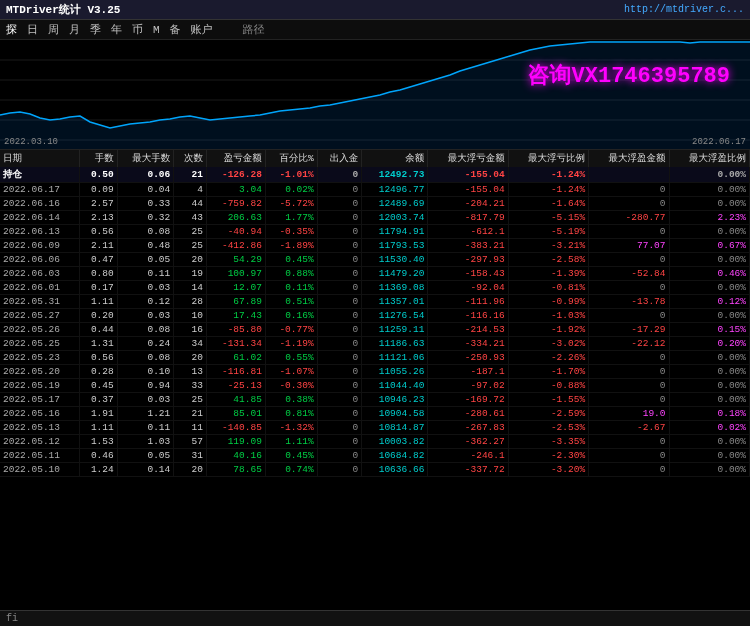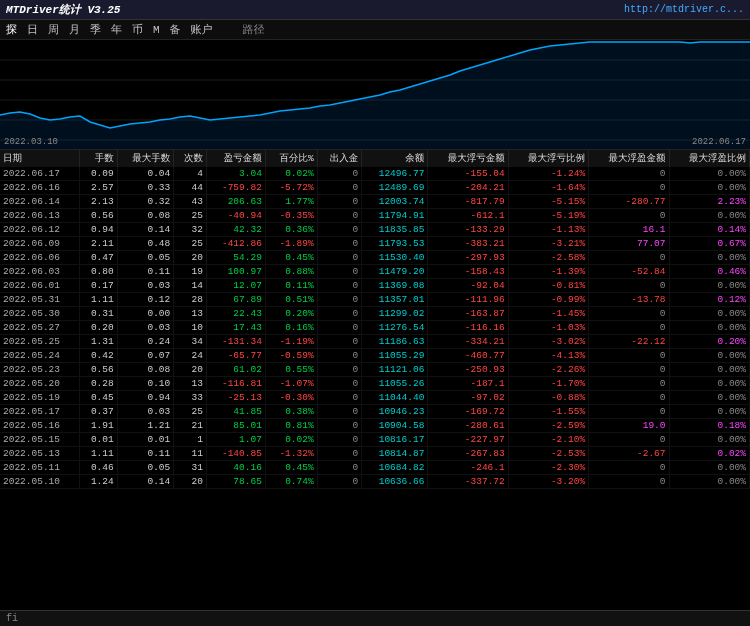--- a/index.html
+++ b/index.html
@@ -16,21 +16,21 @@
     #top-bar {
       background: #1a1a2e;
       display: flex;
       justify-content: space-between;
       align-items: center;
       padding: 2px 6px;
       font-size: 11px;
       color: #c0c0c0;
       border-bottom: 1px solid #333;
     }
-    #top-bar-left { display: flex; gap: 4px; align-items: flex-start; font-style: italic; }
+    #top-bar-left { display: flex; gap: 4px; align-items: flex-start; }
     #title-text { color: #fff; font-weight: bold; margin-right: 8px; }
     #url-link { color: #4af; font-size: 10px; }
     #nav-bar {
       background: #0d0d0d;
       display: flex;
       align-items: center;
       padding: 2px 6px;
       gap: 10px;
       font-size: 11px;
       color: #c0c0c0;
@@ -156,20 +156,21 @@
     <polyline fill="none" stroke="#00aaff" stroke-width="1.5" points="
         0,75 10,73 20,72 30,74 40,78 50,80 60,79 70,77 80,76 90,82 100,85 110,88 120,86 130,84 140,83 150,82 160,80 170,79 180,77 190,76 200,78 210,80 220,79 230,78 240,77 250,76 260,75 270,73 280,71 290,70 300,69 310,68 320,66 330,65 340,63 350,61 360,59 370,57 380,55 390,52 400,50 410,47 420,44 430,41 440,38 450,35 460,31 470,28 480,25 490,22 500,19 510,16 520,13 530,10 540,8 550,6 560,5 570,4 580,3 590,2 600,2 610,2 620,2 630,2 640,2 650,2 660,2 670,2 680,2 690,3 700,2 710,2 720,2 730,2 740,2 750,2
       "></polyline>
 
     <polyline fill="rgba(0,100,200,0.15)" stroke="none" points="
         0,110 0,75 10,73 20,72 30,74 40,78 50,80 60,79 70,77 80,76 90,82 100,85 110,88 120,86 130,84 140,83 150,82 160,80 170,79 180,77 190,76 200,78 210,80 220,79 230,78 240,77 250,76 260,75 270,73 280,71 290,70 300,69 310,68 320,66 330,65 340,63 350,61 360,59 370,57 380,55 390,52 400,50 410,47 420,44 430,41 440,38 450,35 460,31 470,28 480,25 490,22 500,19 510,16 520,13 530,10 540,8 550,6 560,5 570,4 580,3 590,2 600,2 610,2 620,2 630,2 640,2 650,2 660,2 670,2 680,2 690,3 700,2 710,2 720,2 730,2 740,2 750,2 750,110 Z
       "></polyline>
   </svg>
   <span id="date-label-left">2022.03.10</span>
   <span id="date-label-right">2022.06.17</span>
+  <div id="vx-overlay">咨询VX1746395789</div>
 </div>
 
 <div id="table-container">
   <table>
     <thead>
       <tr>
         <th>日期</th>
         <th>手数</th>
         <th>最大手数</th>
         <th>次数</th>
@@ -178,20 +179,34 @@
         <th>出入金</th>
         <th>余额</th>
         <th>最大浮亏金额</th>
         <th>最大浮亏比例</th>
         <th>最大浮盈金额</th>
         <th>最大浮盈比例</th>
       </tr>
     </thead>
     <tbody id="table-body">
 
+      <tr class="header-row">
+        <td style="color:#fff">持仓</td>
+        <td class="white">0.50</td>
+        <td class="white">0.06</td>
+        <td class="white">21</td>
+        <td class="red">-126.28</td>
+        <td class="red">-1.01%</td>
+        <td>0</td>
+        <td class="cyan">12492.73</td>
+        <td class="red">-155.04</td>
+        <td class="red">-1.24%</td>
+        <td></td>
+        <td>0.00%</td>
+      </tr>
     <tr>
       <td style="color:#aaa">2022.06.17</td>
       <td style="color:#ccc">0.09</td>
       <td style="color:#ccc">0.04</td>
       <td style="color:#ccc">4</td>
       <td style="color:#00cc44">3.04</td>
       <td style="color:#00cc44">0.02%</td>
       <td style="color:#888">0</td>
       <td style="color:#00cccc">12496.77</td>
       <td style="color:#ff4444">-155.04</td>
@@ -235,34 +250,20 @@
       <td style="color:#ff4444">-40.94</td>
       <td style="color:#ff4444">-0.35%</td>
       <td style="color:#888">0</td>
       <td style="color:#00cccc">11794.91</td>
       <td style="color:#ff4444">-612.1</td>
       <td style="color:#ff4444">-5.19%</td>
       <td style="color:#888">0</td>
       <td style="color:#888">0.00%</td>
     </tr>
         <tr>
-      <td style="color:#aaa">2022.06.12</td>
-      <td style="color:#ccc">0.94</td>
-      <td style="color:#ccc">0.14</td>
-      <td style="color:#ccc">32</td>
-      <td style="color:#00cc44">42.32</td>
-      <td style="color:#00cc44">0.36%</td>
-      <td style="color:#888">0</td>
-      <td style="color:#00cccc">11835.85</td>
-      <td style="color:#ff4444">-133.29</td>
-      <td style="color:#ff4444">-1.13%</td>
-      <td style="color:#ff44ff">16.1</td>
-      <td style="color:#ff44ff">0.14%</td>
-    </tr>
-        <tr>
       <td style="color:#aaa">2022.06.09</td>
       <td style="color:#ccc">2.11</td>
       <td style="color:#ccc">0.48</td>
       <td style="color:#ccc">25</td>
       <td style="color:#ff4444">-412.86</td>
       <td style="color:#ff4444">-1.89%</td>
       <td style="color:#888">0</td>
       <td style="color:#00cccc">11793.53</td>
       <td style="color:#ff4444">-383.21</td>
       <td style="color:#ff4444">-3.21%</td>
@@ -319,76 +320,62 @@
       <td style="color:#00cc44">67.89</td>
       <td style="color:#00cc44">0.51%</td>
       <td style="color:#888">0</td>
       <td style="color:#00cccc">11357.01</td>
       <td style="color:#ff4444">-111.96</td>
       <td style="color:#ff4444">-0.99%</td>
       <td style="color:#ff4444">-13.78</td>
       <td style="color:#ff44ff">0.12%</td>
     </tr>
         <tr>
-      <td style="color:#aaa">2022.05.30</td>
-      <td style="color:#ccc">0.31</td>
-      <td style="color:#ccc">0.00</td>
-      <td style="color:#ccc">13</td>
-      <td style="color:#00cc44">22.43</td>
-      <td style="color:#00cc44">0.20%</td>
-      <td style="color:#888">0</td>
-      <td style="color:#00cccc">11299.02</td>
-      <td style="color:#ff4444">-163.87</td>
-      <td style="color:#ff4444">-1.45%</td>
-      <td style="color:#888">0</td>
-      <td style="color:#888">0.00%</td>
-    </tr>
-        <tr>
       <td style="color:#aaa">2022.05.27</td>
       <td style="color:#ccc">0.20</td>
       <td style="color:#ccc">0.03</td>
       <td style="color:#ccc">10</td>
       <td style="color:#00cc44">17.43</td>
       <td style="color:#00cc44">0.16%</td>
       <td style="color:#888">0</td>
       <td style="color:#00cccc">11276.54</td>
       <td style="color:#ff4444">-116.16</td>
       <td style="color:#ff4444">-1.03%</td>
       <td style="color:#888">0</td>
       <td style="color:#888">0.00%</td>
     </tr>
         <tr>
+      <td style="color:#aaa">2022.05.26</td>
+      <td style="color:#ccc">0.44</td>
+      <td style="color:#ccc">0.08</td>
+      <td style="color:#ccc">16</td>
+      <td style="color:#ff4444">-85.80</td>
+      <td style="color:#ff4444">-0.77%</td>
+      <td style="color:#888">0</td>
+      <td style="color:#00cccc">11259.11</td>
+      <td style="color:#ff4444">-214.53</td>
+      <td style="color:#ff4444">-1.92%</td>
+      <td style="color:#ff4444">-17.29</td>
+      <td style="color:#ff44ff">0.15%</td>
+    </tr>
+        <tr>
       <td style="color:#aaa">2022.05.25</td>
       <td style="color:#ccc">1.31</td>
       <td style="color:#ccc">0.24</td>
       <td style="color:#ccc">34</td>
       <td style="color:#ff4444">-131.34</td>
       <td style="color:#ff4444">-1.19%</td>
       <td style="color:#888">0</td>
       <td style="color:#00cccc">11186.63</td>
       <td style="color:#ff4444">-334.21</td>
       <td style="color:#ff4444">-3.02%</td>
       <td style="color:#ff4444">-22.12</td>
       <td style="color:#ff44ff">0.20%</td>
     </tr>
         <tr>
-      <td style="color:#aaa">2022.05.24</td>
-      <td style="color:#ccc">0.42</td>
-      <td style="color:#ccc">0.07</td>
-      <td style="color:#ccc">24</td>
-      <td style="color:#ff4444">-65.77</td>
-      <td style="color:#ff4444">-0.59%</td>
-      <td style="color:#888">0</td>
-      <td style="color:#00cccc">11055.29</td>
-      <td style="color:#ff4444">-460.77</td>
-      <td style="color:#ff4444">-4.13%</td>
-      <td style="color:#888">0</td>
-      <td style="color:#888">0.00%</td>
-    </tr>
-        <tr>
       <td style="color:#aaa">2022.05.23</td>
       <td style="color:#ccc">0.56</td>
       <td style="color:#ccc">0.08</td>
       <td style="color:#ccc">20</td>
       <td style="color:#00cc44">61.02</td>
       <td style="color:#00cc44">0.55%</td>
       <td style="color:#888">0</td>
       <td style="color:#00cccc">11121.06</td>
       <td style="color:#ff4444">-250.93</td>
       <td style="color:#ff4444">-2.26%</td>
@@ -445,48 +432,48 @@
       <td style="color:#00cc44">85.01</td>
       <td style="color:#00cc44">0.81%</td>
       <td style="color:#888">0</td>
       <td style="color:#00cccc">10904.58</td>
       <td style="color:#ff4444">-280.61</td>
       <td style="color:#ff4444">-2.59%</td>
       <td style="color:#ff44ff">19.0</td>
       <td style="color:#ff44ff">0.18%</td>
     </tr>
         <tr>
-      <td style="color:#aaa">2022.05.15</td>
-      <td style="color:#ccc">0.01</td>
-      <td style="color:#ccc">0.01</td>
-      <td style="color:#ccc">1</td>
-      <td style="color:#00cc44">1.07</td>
-      <td style="color:#00cc44">0.02%</td>
-      <td style="color:#888">0</td>
-      <td style="color:#00cccc">10816.17</td>
-      <td style="color:#ff4444">-227.97</td>
-      <td style="color:#ff4444">-2.10%</td>
-      <td style="color:#888">0</td>
-      <td style="color:#888">0.00%</td>
-    </tr>
-        <tr>
       <td style="color:#aaa">2022.05.13</td>
       <td style="color:#ccc">1.11</td>
       <td style="color:#ccc">0.11</td>
       <td style="color:#ccc">11</td>
       <td style="color:#ff4444">-140.85</td>
       <td style="color:#ff4444">-1.32%</td>
       <td style="color:#888">0</td>
       <td style="color:#00cccc">10814.87</td>
       <td style="color:#ff4444">-267.83</td>
       <td style="color:#ff4444">-2.53%</td>
       <td style="color:#ff4444">-2.67</td>
       <td style="color:#ff44ff">0.02%</td>
     </tr>
         <tr>
+      <td style="color:#aaa">2022.05.12</td>
+      <td style="color:#ccc">1.53</td>
+      <td style="color:#ccc">1.03</td>
+      <td style="color:#ccc">57</td>
+      <td style="color:#00cc44">119.09</td>
+      <td style="color:#00cc44">1.11%</td>
+      <td style="color:#888">0</td>
+      <td style="color:#00cccc">10003.82</td>
+      <td style="color:#ff4444">-362.27</td>
+      <td style="color:#ff4444">-3.35%</td>
+      <td style="color:#888">0</td>
+      <td style="color:#888">0.00%</td>
+    </tr>
+        <tr>
       <td style="color:#aaa">2022.05.11</td>
       <td style="color:#ccc">0.46</td>
       <td style="color:#ccc">0.05</td>
       <td style="color:#ccc">31</td>
       <td style="color:#00cc44">40.16</td>
       <td style="color:#00cc44">0.45%</td>
       <td style="color:#888">0</td>
       <td style="color:#00cccc">10684.82</td>
       <td style="color:#ff4444">-246.1</td>
       <td style="color:#ff4444">-2.30%</td>

